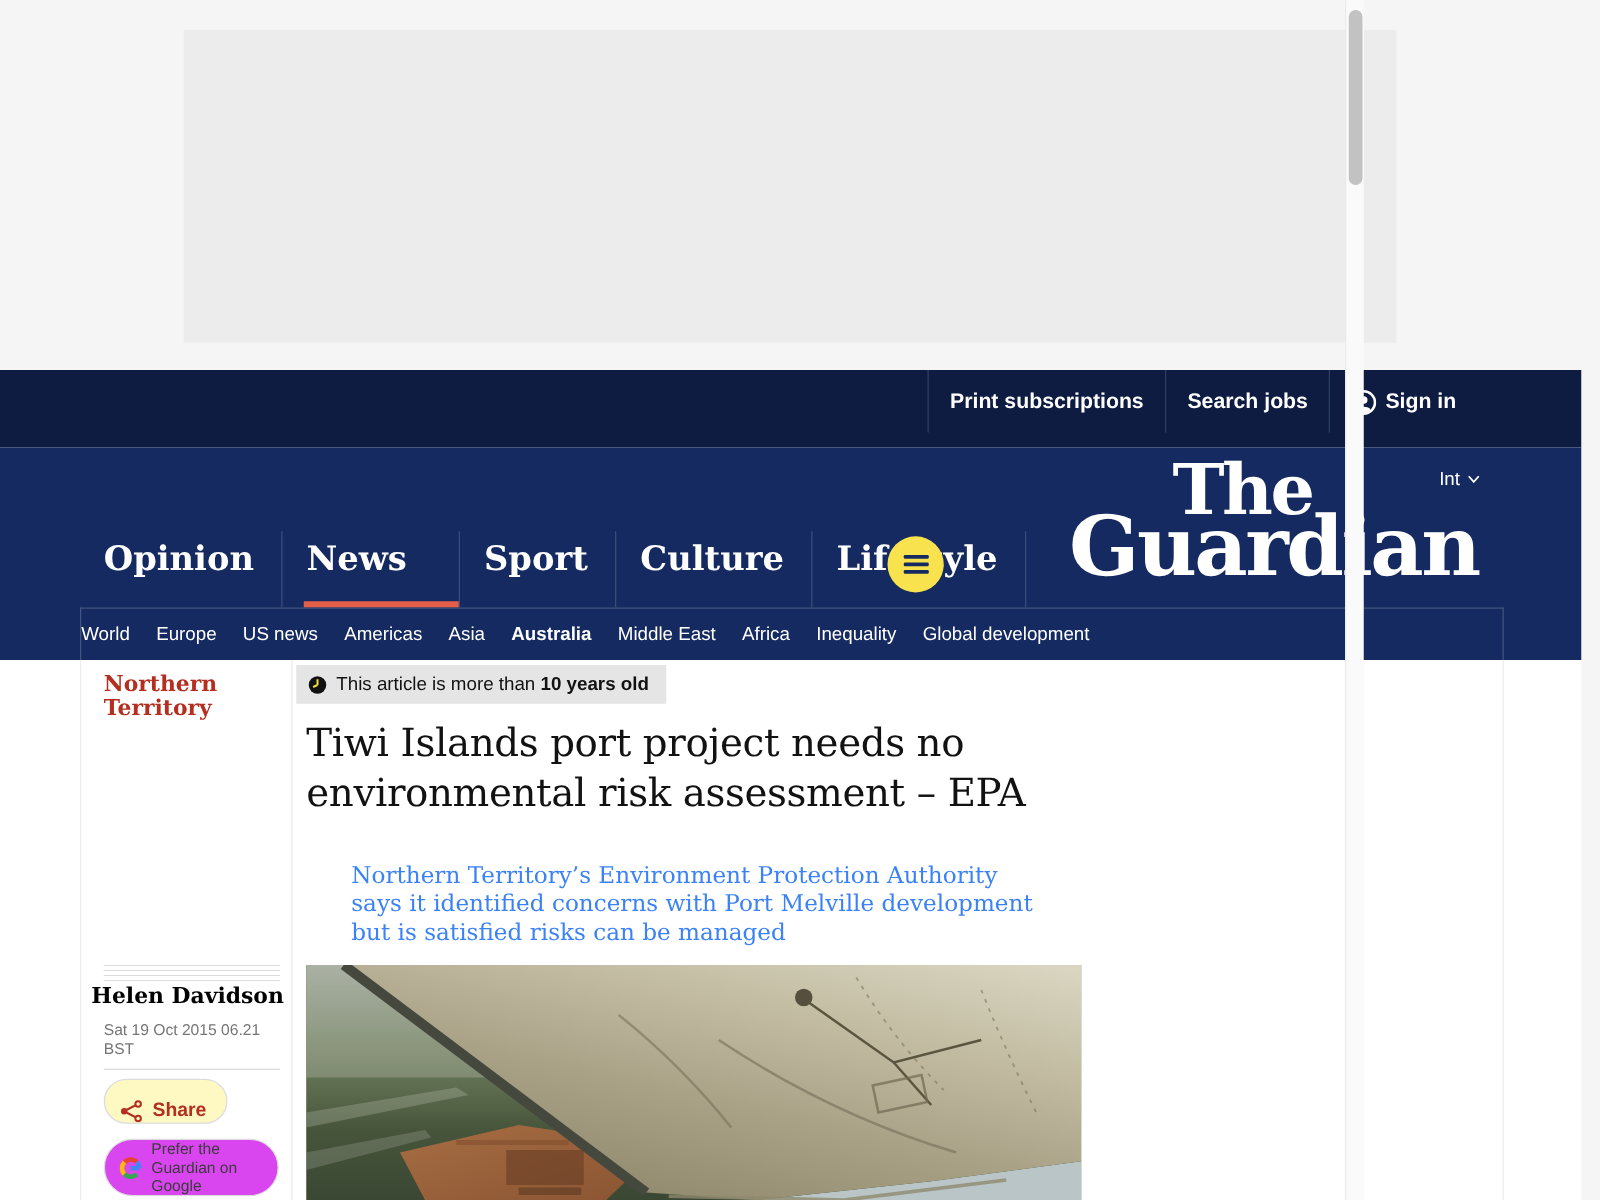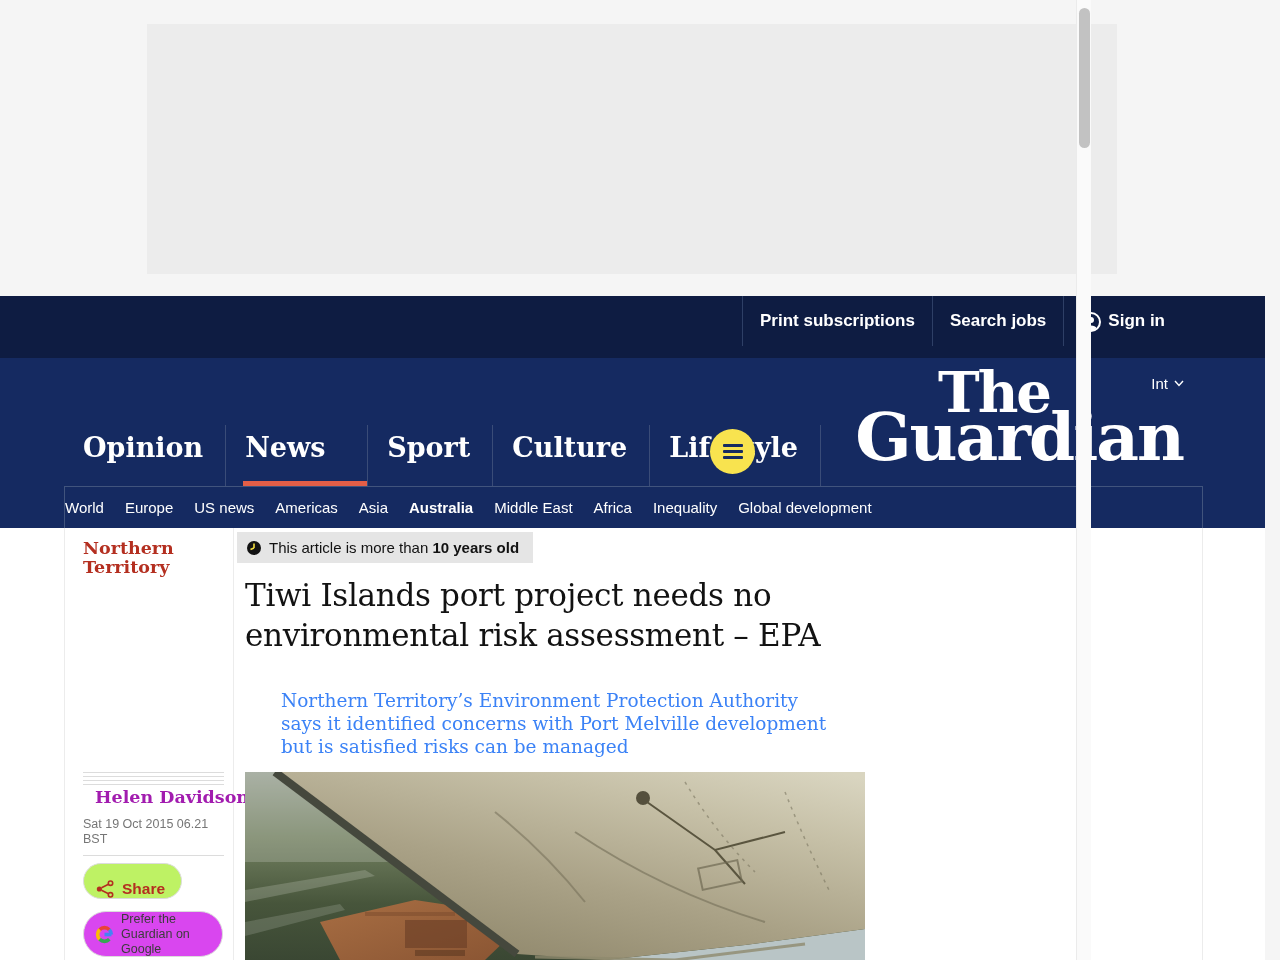--- a/index.html
+++ b/index.html
@@ -47,26 +47,26 @@
   
   .content { position:absolute; left:0; top:528px; width:1265px; height:432px; background:#ffffff; }
   .vline { position:absolute; top:0; bottom:0; width:1px; background:#ececec; }
 
   
   .kicker { position:absolute; left:83px; top:11px; width:105px;
             font-family:"DejaVu Serif", serif; font-weight:bold; font-size:17.5px; line-height:19px;
             color:#b42f20; cursor:pointer; }
   .byline-divider { position:absolute; left:83px; top:244px; width:141px; height:13px;
             background:repeating-linear-gradient(to bottom, #dcdcdc 0, #dcdcdc 1px, transparent 1px, transparent 4px); }
-  .byline { position:absolute; left:95px; top:259px; white-space:nowrap;
-            font-family:"DejaVu Serif", serif; font-weight:bold; font-size:17.5px; color:#a21caf; cursor:pointer; }
+  .byline { position:absolute; left:73px; top:259px; white-space:nowrap;
+            font-family:"DejaVu Serif", serif; font-weight:bold; font-size:17.5px; color:#000000; cursor:pointer; }
   .pubdate { position:absolute; left:83px; top:289px; width:134px; font-size:12.5px; line-height:15px; color:#767676; }
   .side-hr { position:absolute; left:83px; top:327px; width:141px; height:1px; background:#dcdcdc; }
   .share-btn { position:absolute; left:83px; top:335px; height:36px; padding:16px 16px 0 12px;
-               border:1px solid #dcdcdc; border-radius:18px; background:#bef264;
+               border:1px solid #dcdcdc; border-radius:18px; background:#fef9c3;
                display:inline-flex; align-items:center; gap:7px; cursor:pointer;
                color:#b42f20; font-weight:bold; font-size:15.5px; }
   .google-btn { position:absolute; left:83px; top:383px; width:140px; height:46px;
                border:1px solid #dcdcdc; border-radius:23px; background:#d946ef;
                display:flex; align-items:center; gap:7px; padding-left:11px; cursor:pointer;
                color:#3c3c3c; font-size:12.5px; line-height:15px; }
   .google-btn .gtxt { width:100px; }
 
   
   .age-badge { position:absolute; left:237px; top:4px; height:31px; background:#e5e5e5;

